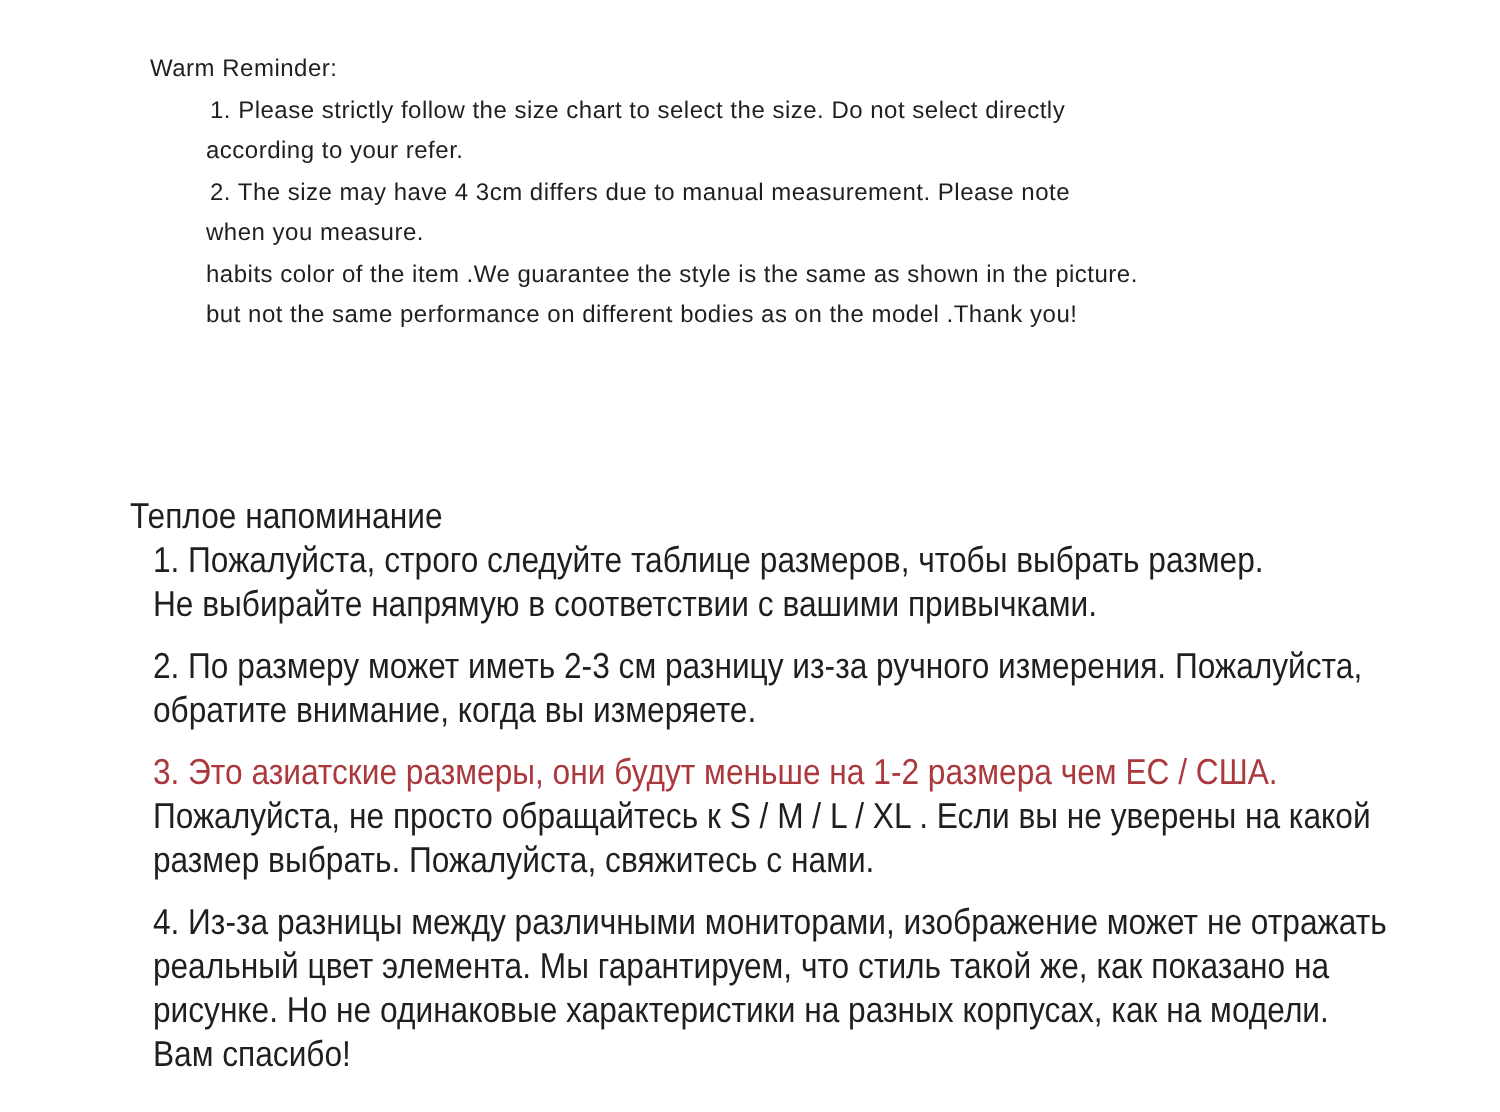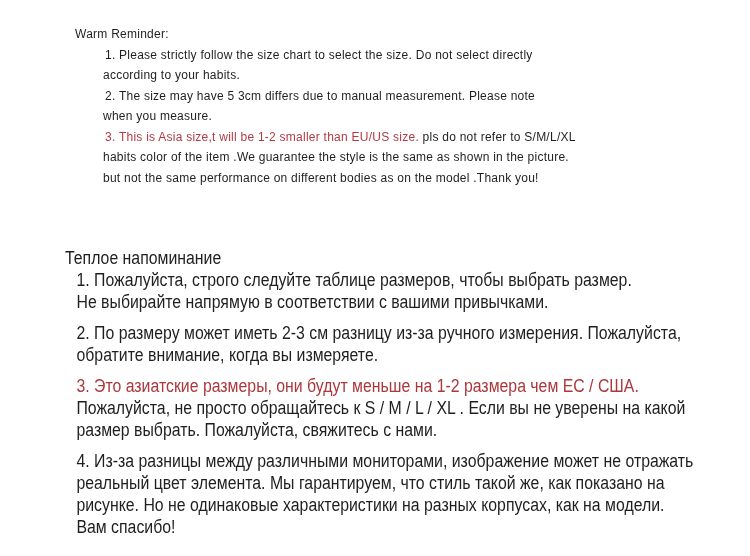--- a/index.html
+++ b/index.html
@@ -53,26 +53,25 @@
 </style>
 </head>
 <body>
 
 <div id="canvas">
 
   <div class="en-section">
     <div>Warm Reminder:</div>
 
     <div class="num">1. Please strictly follow the size chart to select the size. Do not select directly</div>
-    <div class="cont">according to your habits.</div>
+    <div class="cont">according to your refer.</div>
 
-    <div class="num">2. The size may have 5 3cm differs due to manual measurement. Please note</div>
+    <div class="num">2. The size may have 4 3cm differs due to manual measurement. Please note</div>
     <div class="cont">when you measure.</div>
 
-    <div class="num"><span class="red-en">3. This is Asia size,t will be 1-2 smaller than EU/US size.</span><span> pls do not refer to S/M/L/XL</span></div>
 
     <div class="cont">habits color of the item .We guarantee the style is the same as shown in the picture.</div>
     <div class="cont">but not the same performance on different bodies as on the model .Thank you!</div>
   </div>
 
   <div class="ru-section">
     <div>Теплое напоминание</div>
 
     <div class="item">1. Пожалуйста, строго следуйте таблице размеров, чтобы выбрать размер.</div>
     <div class="item">Не выбирайте напрямую в соответствии с вашими привычками.</div>

